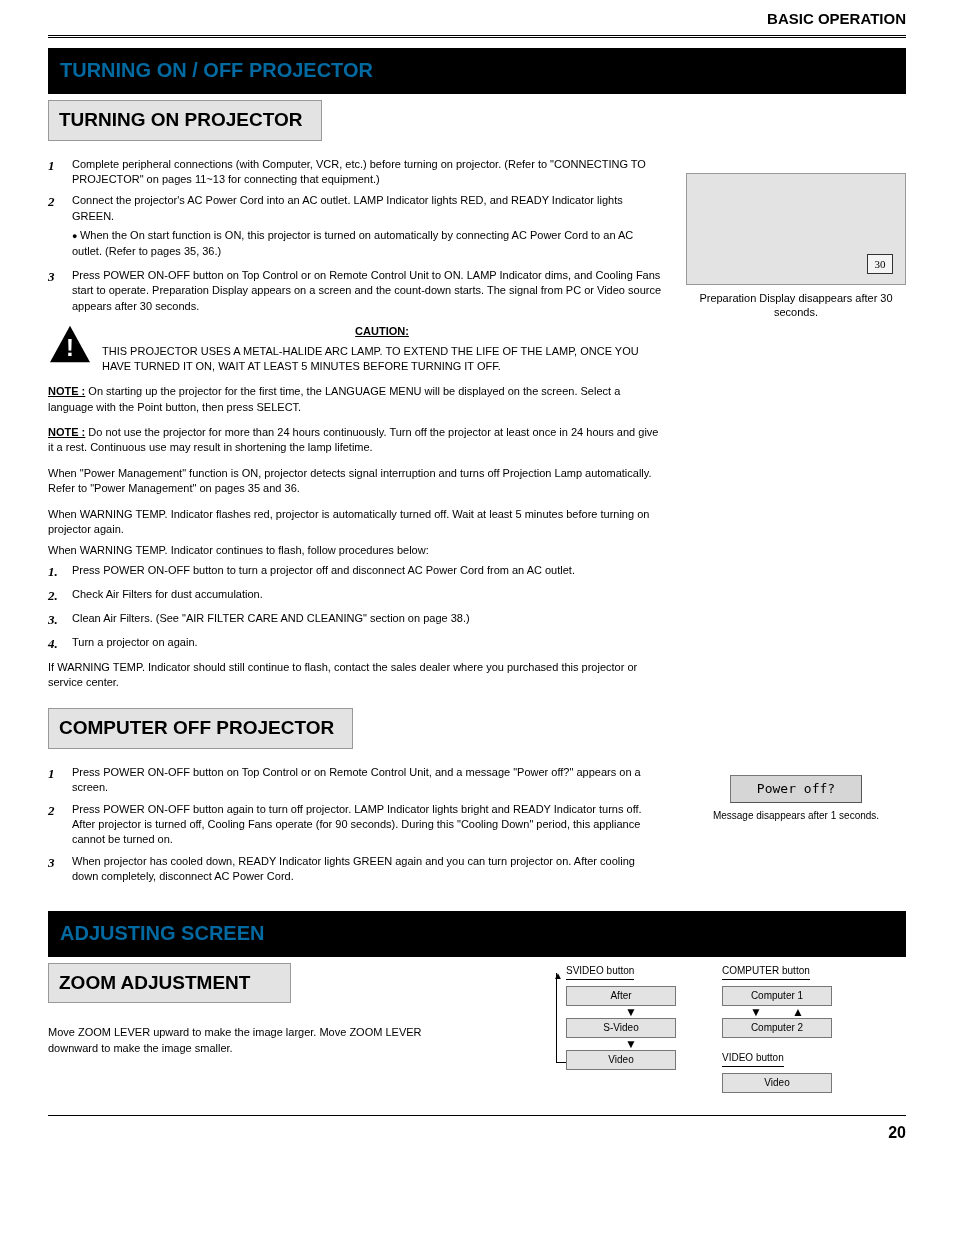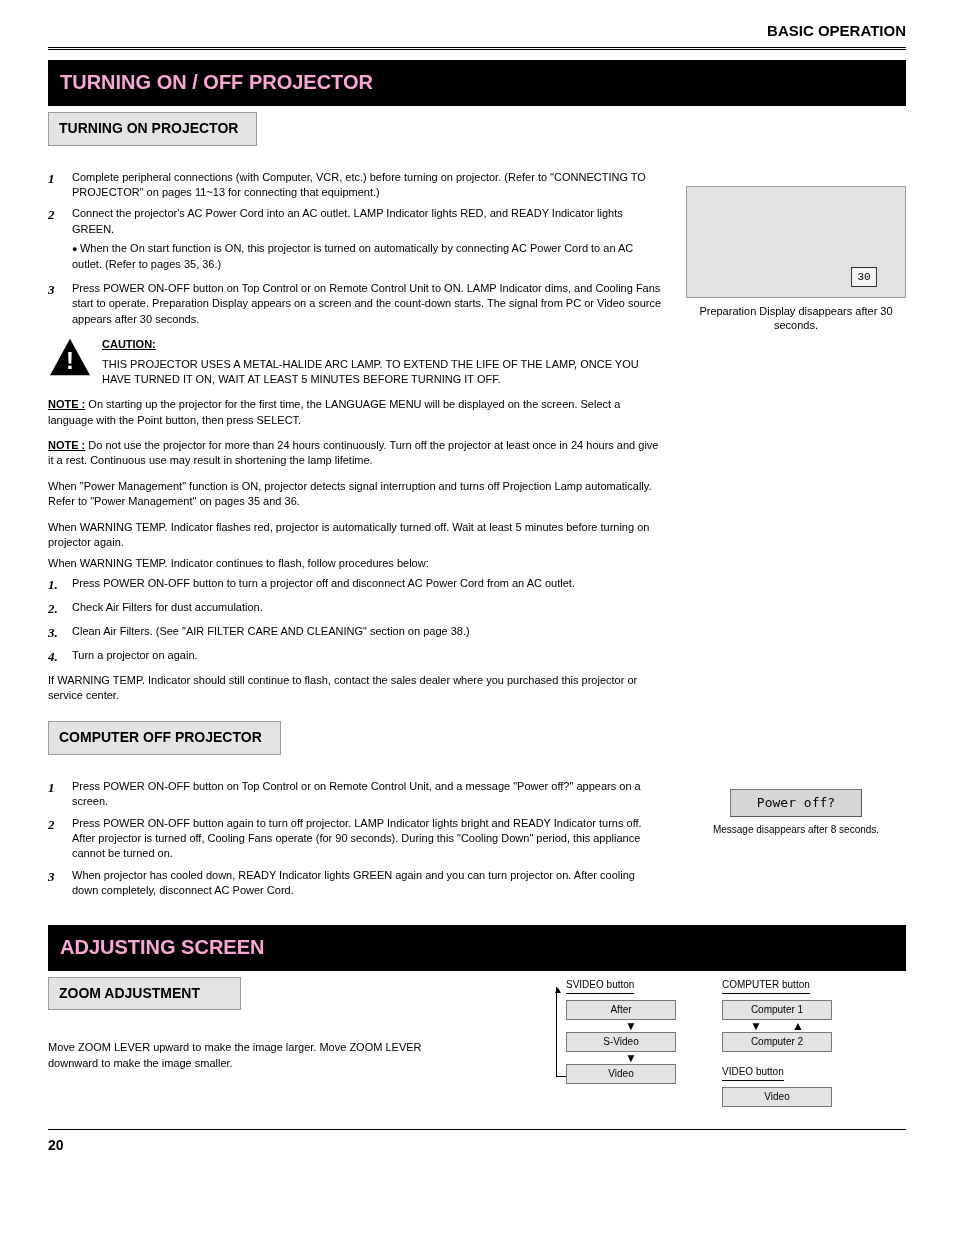--- a/index.html
+++ b/index.html
@@ -7,49 +7,49 @@
     margin: 0;
     font-family: Arial, Helvetica, sans-serif;
     font-size: 11px;
     line-height: 1.4;
     color: #000;
     background: #fff;
   }
   .page {
     width: 948px;
     margin: 0 auto;
-    padding: 20px 45px 30px 45px;
+    padding: 8px 45px 30px 45px;
     position: relative;
   }
   .top-rule {
     border-top: 3px double #000;
     margin-bottom: 10px;
   }
   .header-text {
     text-align: right;
     font-size: 15px;
     font-weight: bold;
     margin-bottom: 6px;
   }
   .black-bar {
     background: #000;
-    color: #f9a8d4;
+    color: #0369a1;
     font-size: 20px;
     font-weight: bold;
     padding: 8px 12px 10px 12px;
     margin-bottom: 6px;
   }
   .grey-heading {
     display: inline-block;
     background: #e3e3e3;
     border: 1px solid #999;
-    font-size: 14px;
+    font-size: 19px;
     font-weight: bold;
     padding: 6px 18px 6px 10px;
-    margin-bottom: 24px;
+    margin-bottom: 16px;
   }
   .main-row {
     display: flex;
     align-items: flex-start;
     gap: 24px;
   }
   .col-text { flex: 1 1 auto; min-width: 0; }
   .col-fig  { flex: 0 0 220px; }
   .num-list { list-style: none; padding: 0; margin: 0; }
   .num-list > li {
@@ -72,40 +72,41 @@
   .caution-row {
     display: flex;
     align-items: flex-start;
     gap: 10px;
     margin-top: 10px;
   }
   .caution-text .caution-title {
     font-weight: bold;
     text-decoration: underline;
     margin-bottom: 4px;
+    text-align: center;
   }
   .prep-display {
     margin-top: 16px;
     background: #e3e3e3;
     border: 1px solid #999;
     height: 112px;
     position: relative;
   }
   .prep-timer {
     position: absolute;
-    right: 28px;
+    right: 12px;
     bottom: 10px;
     width: 26px;
     height: 20px;
     border: 1px solid #333;
     background: #f4f4f4;
     text-align: center;
     font-size: 11px;
     line-height: 18px;
-    font-family: Liberation Mono, monospace;
+    font-family: Liberation Serif, serif;
   }
   .prep-caption {
     text-align: center;
     font-size: 11px;
     margin-top: 6px;
     line-height: 1.3;
   }
   .power-off-btn {
     display: inline-block;
     margin-top: 10px;
@@ -172,22 +173,22 @@
     gap: 30px;
     font-size: 12px;
     line-height: 10px;
     margin: -1px 0;
   }
 
   .page-footer {
     border-top: 1px solid #000;
     margin-top: 20px;
     padding-top: 6px;
-    text-align: left;
-    font-size: 14px;
+    text-align: right;
+    font-size: 16px;
     font-weight: bold;
   }
 
   svg.warning-icon { width: 44px; height: 40px; }
 </style>
 </head>
 <body>
 
 <div class="page">
   <div class="header-text">BASIC OPERATION</div>
@@ -292,21 +293,21 @@
                 <span>Press POWER ON-OFF button again to turn off projector. LAMP Indicator lights bright and READY Indicator turns off. After projector is turned off, Cooling Fans operate (for 90 seconds). During this "Cooling Down" period, this appliance cannot be turned on.</span>
               </li>
             <li>
                 <span class="num">3</span>
                 <span>When projector has cooled down, READY Indicator lights GREEN again and you can turn projector on. After cooling down completely, disconnect AC Power Cord.</span>
               </li>
           </ol>
         </div>
         <div class="col-fig" style="text-align:center">
           <div class="power-off-btn">Power off?</div>
-          <div class="po-caption">Message disappears after 8 seconds.</div>
+          <div class="po-caption">Message disappears after 1 seconds.</div>
         </div>
       </div>
     </div>
   </div>
 
   <div class="section" style="margin-top:20px">
     <div class="black-bar">ADJUSTING SCREEN</div>
 
     <div class="main-row" style="align-items:flex-start">
       <div class="col-text" style="flex:1">

